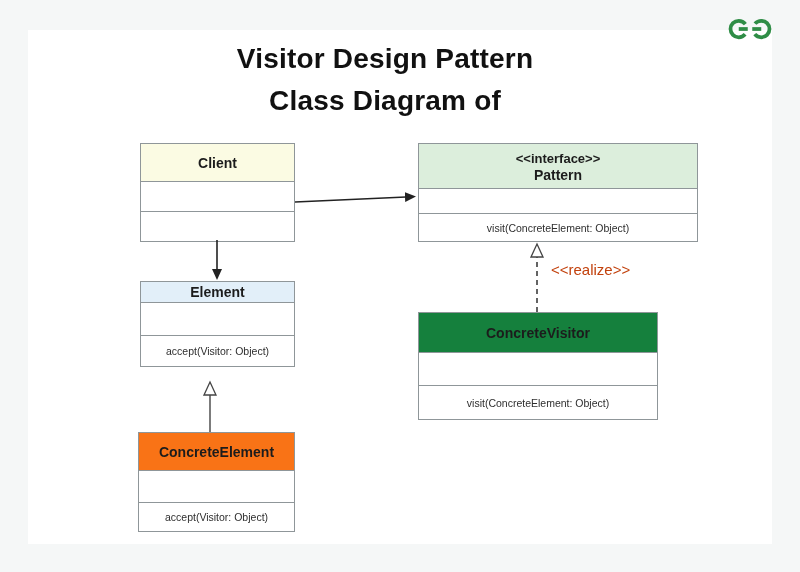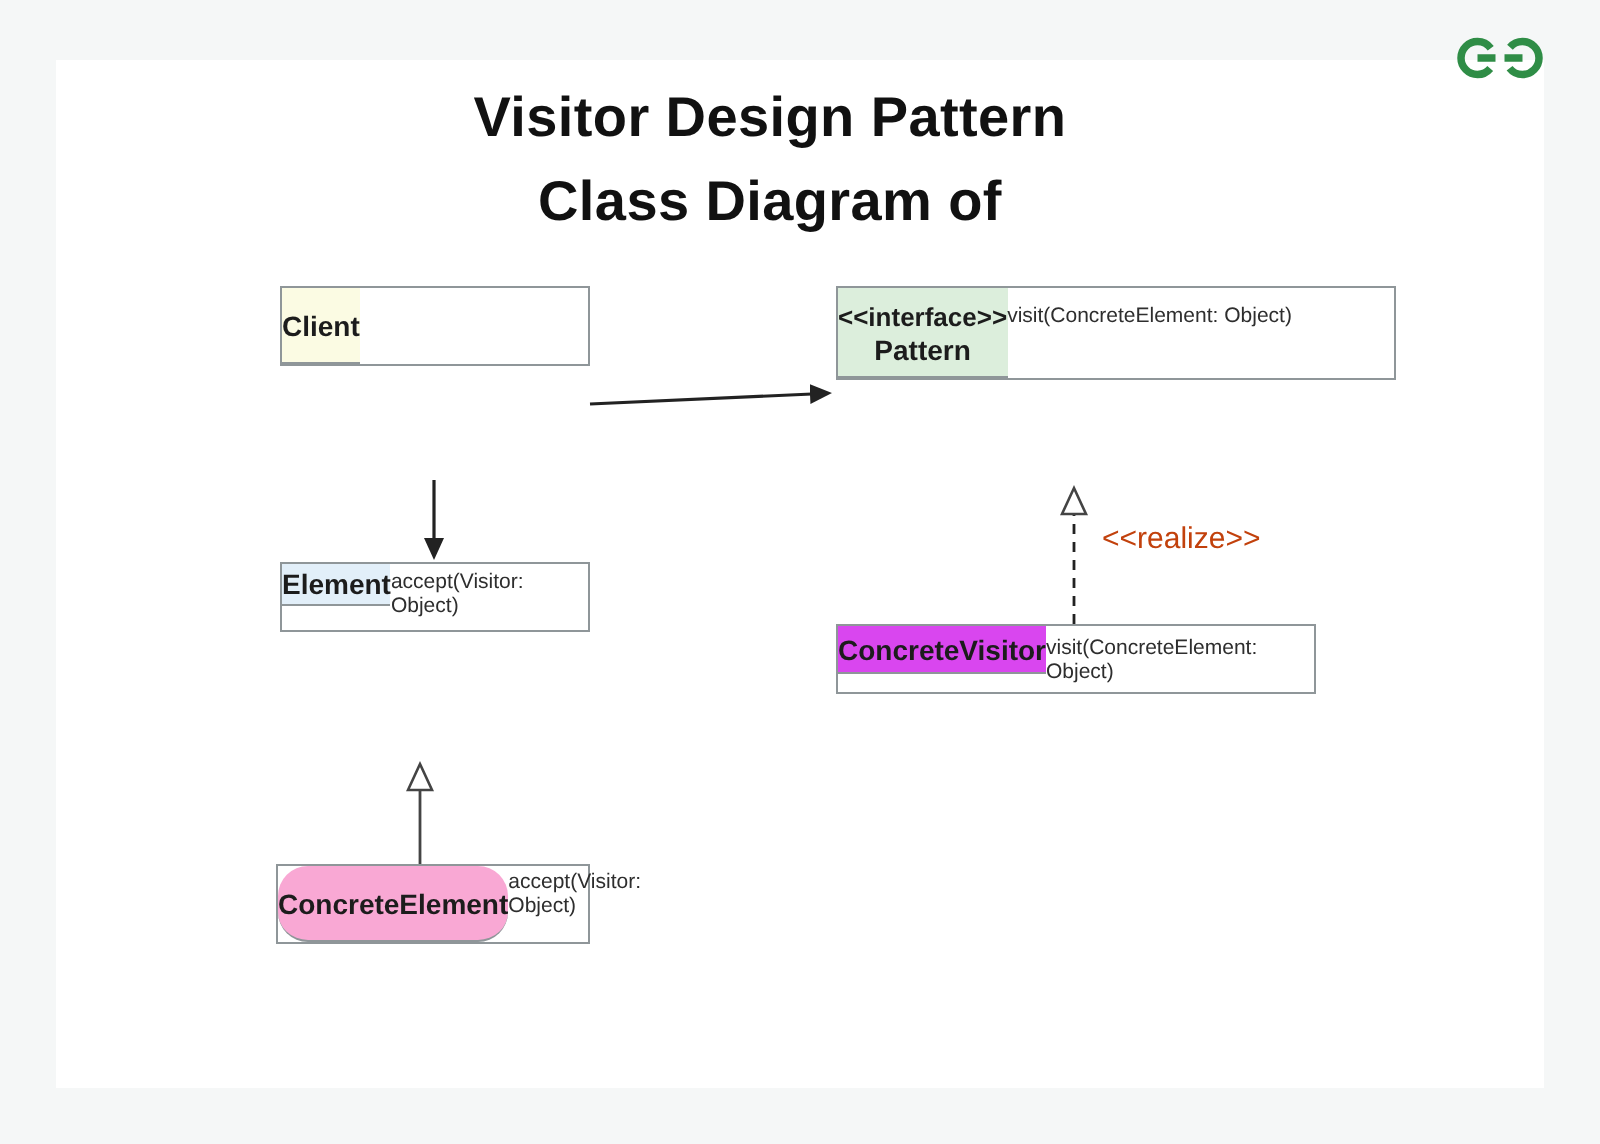--- a/index.html
+++ b/index.html
@@ -29,21 +29,21 @@
   .logo {
     position: absolute;
     top: 12px; right: 26px;
     width: 48px; height: 34px;
   }
   .uml-box {
     position: absolute;
     background: #ffffff;
     border: 1px solid #8f9699;
     display: flex;
-    flex-direction: row;
+    flex-direction: column;
   }
   .uml-header {
     display: flex;
     flex-direction: column;
     justify-content: center;
     align-items: center;
     border-bottom: 1px solid #8f9699;
   }
   .uml-name { font-weight: bold; font-size: 14px; color: #1c1c1c; }
   .uml-stereotype { font-weight: bold; font-size: 13px; color: #1c1c1c; line-height: 17px; }
@@ -106,29 +106,29 @@
 
 <div class="uml-box" style="left:140px; top:281px; width:155px;">
   <div class="uml-header" style="height: 21px; background-color: rgb(226, 239, 249);">
     <div class="uml-name">Element</div>
   </div>
   <div class="uml-row" style="height:33px;"></div>
   <div class="uml-row uml-method" style="height:30px;">accept(Visitor: Object)</div>
 </div>
 
 <div class="uml-box" style="left:418px; top:312px; width:240px;">
-  <div class="uml-header" style="height: 24px; background-color: #d946ef;">
+  <div class="uml-header" style="height: 40px; background-color: #15803d;">
     <div class="uml-name">ConcreteVisitor</div>
   </div>
   <div class="uml-row" style="height:33px;"></div>
   <div class="uml-row uml-method" style="height:33px;">visit(ConcreteElement: Object)</div>
 </div>
 
 <div class="uml-box" style="left:138px; top:432px; width:157px;">
-  <div class="uml-header" style="height: 38px; background-color: #f9a8d4; border-radius: 15px;">
+  <div class="uml-header" style="height: 38px; background-color: #f97316;">
     <div class="uml-name">ConcreteElement</div>
   </div>
   <div class="uml-row" style="height:32px;"></div>
   <div class="uml-row uml-method" style="height:28px;">accept(Visitor: Object)</div>
 </div>
 
 <div class="realize-label">&lt;&lt;realize&gt;&gt;</div>
 
 <svg class="arrows" viewBox="0 0 800 572" aria-hidden="true">
   <defs>

